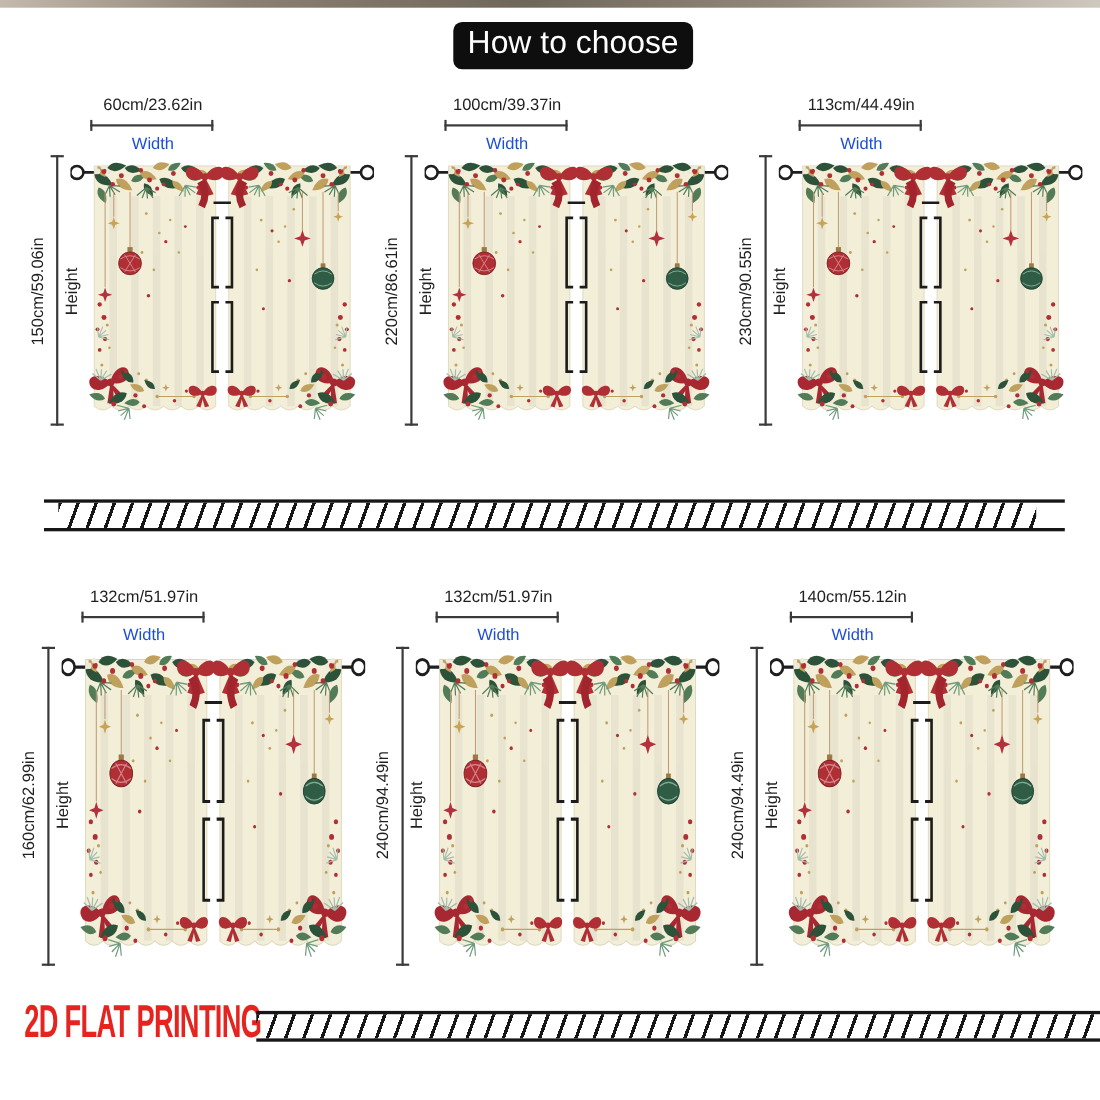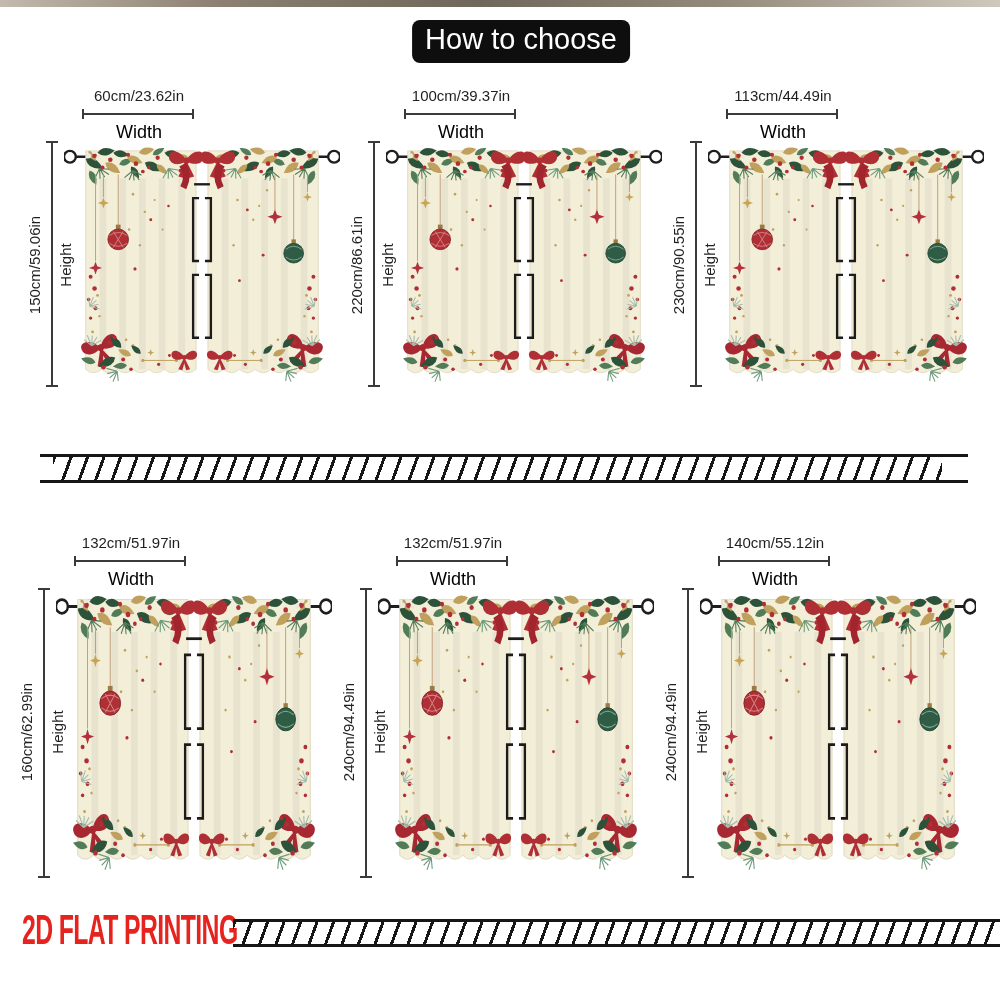--- a/index.html
+++ b/index.html
@@ -25,21 +25,21 @@
   .card { position:relative; width:322px; height:340px; flex:0 0 auto; }
   #row2 .card { height:368px; }
 
   .wdim { position:absolute; top:2px; left:46px; width:150px; text-align:center;
           font-size:15px; color:#1f1f1f; white-space:nowrap; }
   .wline { position:absolute; top:24px; left:64px; width:112px; height:10px; }
   .wline .bar { position:absolute; top:4px; left:0; right:0; height:2px; background:var(--measure,#3a3a3a); }
   .wline .t { position:absolute; top:0; width:2px; height:10px; background:var(--measure,#3a3a3a); }
   .wline .t.l { left:0; } .wline .t.r { right:0; }
   .wword { position:absolute; top:37px; left:46px; width:150px; text-align:center;
-           font-size:18px; color:#000000; }
+           font-size:15px; color:#1d4ed8; }
 
   .vline { position:absolute; left:33px; top:56px; height:246px; width:2px; background:var(--measure,#3a3a3a); }
   .vline:before,.vline:after { content:""; position:absolute; left:-5px; width:12px; height:2px; background:var(--measure,#3a3a3a); }
   .vline:before { top:0; } .vline:after { bottom:0; }
   #row2 .vline { height:290px; }
 
   .hdim,.hword { position:absolute; width:200px; height:18px; text-align:center;
                  font-size:15px; color:#1f1f1f; white-space:nowrap; transform:rotate(-90deg); }
   .hdim  { left:-83px; top:171px; }
   .hword { left:-52px; top:171px; }

